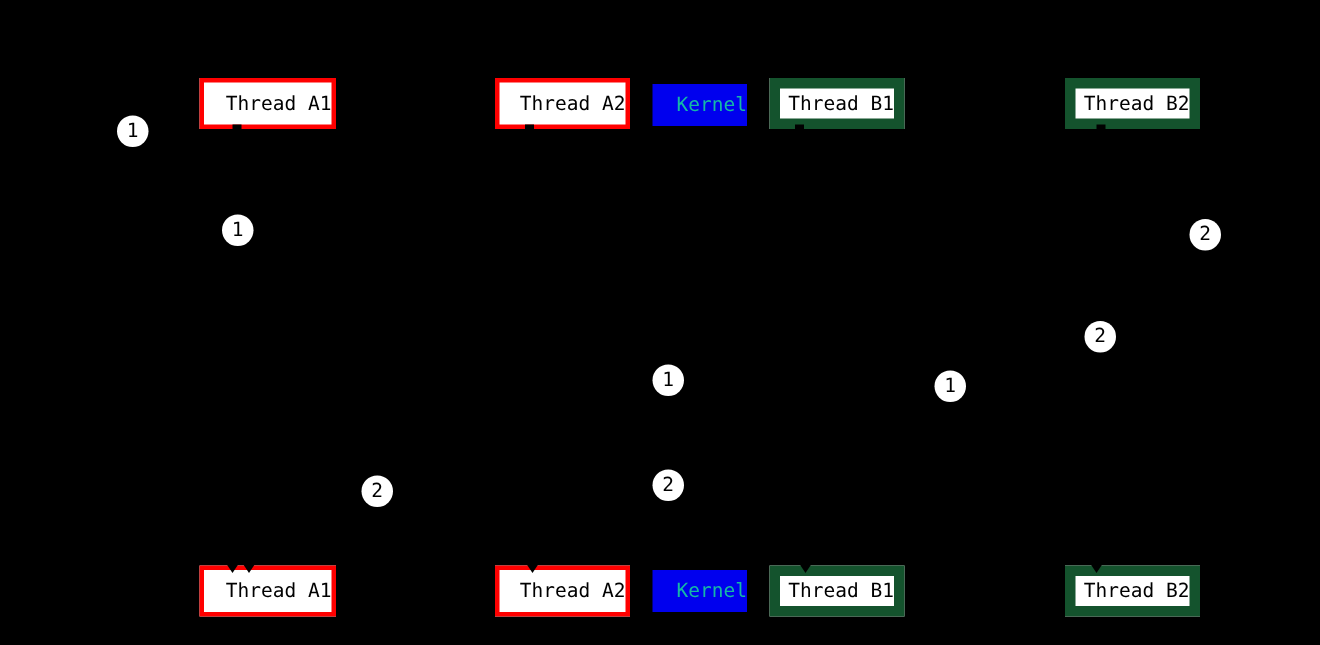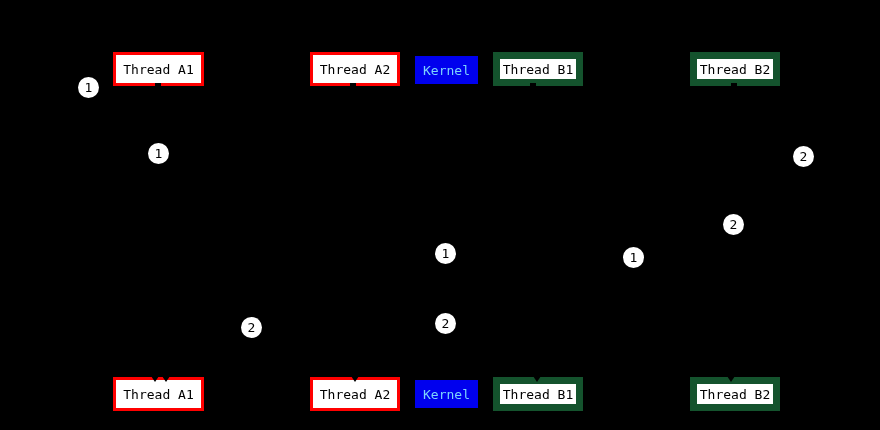--- a/index.html
+++ b/index.html
@@ -10,30 +10,31 @@
     background: #000000;
     overflow: hidden;
     font-family: "DejaVu Sans Mono", "Liberation Mono", monospace;
   }
   .node {
     position: absolute;
     box-sizing: border-box;
     background: #ffffff;
     display: flex;
     align-items: center;
-    justify-content: center;
+    justify-content: flex-end;
     font-size: 13px;
     color: #000000;
     white-space: nowrap;
+    margin-left: 20px;
   }
   .node.proc-a { border: 3px solid #ff0000; }
   .node.proc-b { border: 7px solid #14532d; }
   .node.kernel {
     background: #0000ee;
-    color: #7dd3fc;
+    color: #14b8a6;
     border: none;
   }
   .marker {
     position: absolute;
     box-sizing: border-box;
     width: 21px;
     height: 21px;
     border-radius: 50%;
     background: #ffffff;
     color: #000000;

